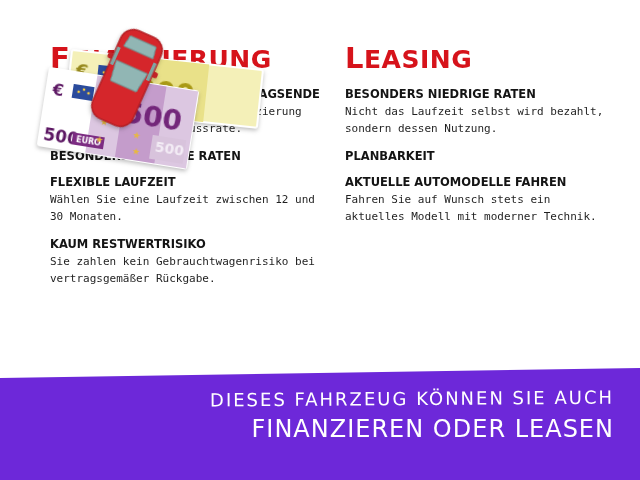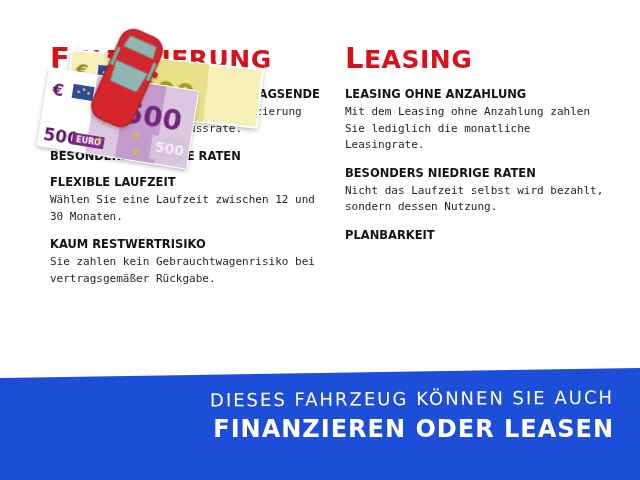--- a/index.html
+++ b/index.html
@@ -22,26 +22,26 @@
     transform:scaleX(.92); transform-origin:left center; white-space:nowrap;
   }
   .sec p {
     margin:0; font-family:"DejaVu Sans Mono", monospace;
     font-size:11px; line-height:1.5; color:#1f1f1f;
   }
 
   
   .banner {
     position:absolute; left:0; top:368px; width:640px; height:112px;
-    background:#1d4ed8; clip-path:polygon(0 10px, 100% 0, 100% 100%, 0 100%);
+    background:#6d28d9; clip-path:polygon(0 10px, 100% 0, 100% 100%, 0 100%);
     z-index:1;
   }
   .banner-text { position:absolute; right:26px; top:20px; text-align:right; color:#ffffff; }
   .banner-line1 { font-size:18px; letter-spacing:2px; font-weight:400; transform:rotate(-.4deg); }
-  .banner-line2 { font-size:24px; letter-spacing:1px; font-weight:700; margin-top:6px; }
+  .banner-line2 { font-size:24px; letter-spacing:1px; font-weight:400; margin-top:6px; }
 
   
   .illu { position:absolute; left:0; top:0; z-index:2; pointer-events:none; }
   .note, .car { filter:drop-shadow(0 2px 2px rgba(0,0,0,.25)); }
   .svgtxt { font-family:"DejaVu Sans", sans-serif; font-weight:bold; }
 </style>
 </head>
 <body>
 
 <div class="page">
@@ -63,29 +63,29 @@
       </div>
       <div class="sec">
         <h2>KAUM RESTWERTRISIKO</h2>
         <p>Sie zahlen kein Gebrauchtwagenrisiko bei vertragsgemäßer Rückgabe.</p>
       </div>
     </section>
 
     <section class="column">
       <h1 class="col-title">LEASING</h1>
       <div class="sec">
-        <h2>LEASING OHNE ANZAHLUNG</h2>
-        <p>Mit dem Leasing ohne Anzahlung zahlen Sie lediglich die monatliche Leasingrate.</p>
-      </div>
-      <div class="sec">
         <h2>BESONDERS NIEDRIGE RATEN</h2>
         <p>Nicht das Laufzeit selbst wird bezahlt, sondern dessen Nutzung.</p>
       </div>
       <div class="sec">
         <h2>PLANBARKEIT</h2>
+      </div>
+      <div class="sec">
+        <h2>AKTUELLE AUTOMODELLE FAHREN</h2>
+        <p>Fahren Sie auf Wunsch stets ein aktuelles Modell mit moderner Technik.</p>
       </div>
     </section>
   </div>
 
   <div class="banner">
     <div class="banner-text">
       <div class="banner-line1">DIESES FAHRZEUG KÖNNEN SIE AUCH</div>
       <div class="banner-line2">FINANZIEREN ODER LEASEN</div>
     </div>
   </div>

